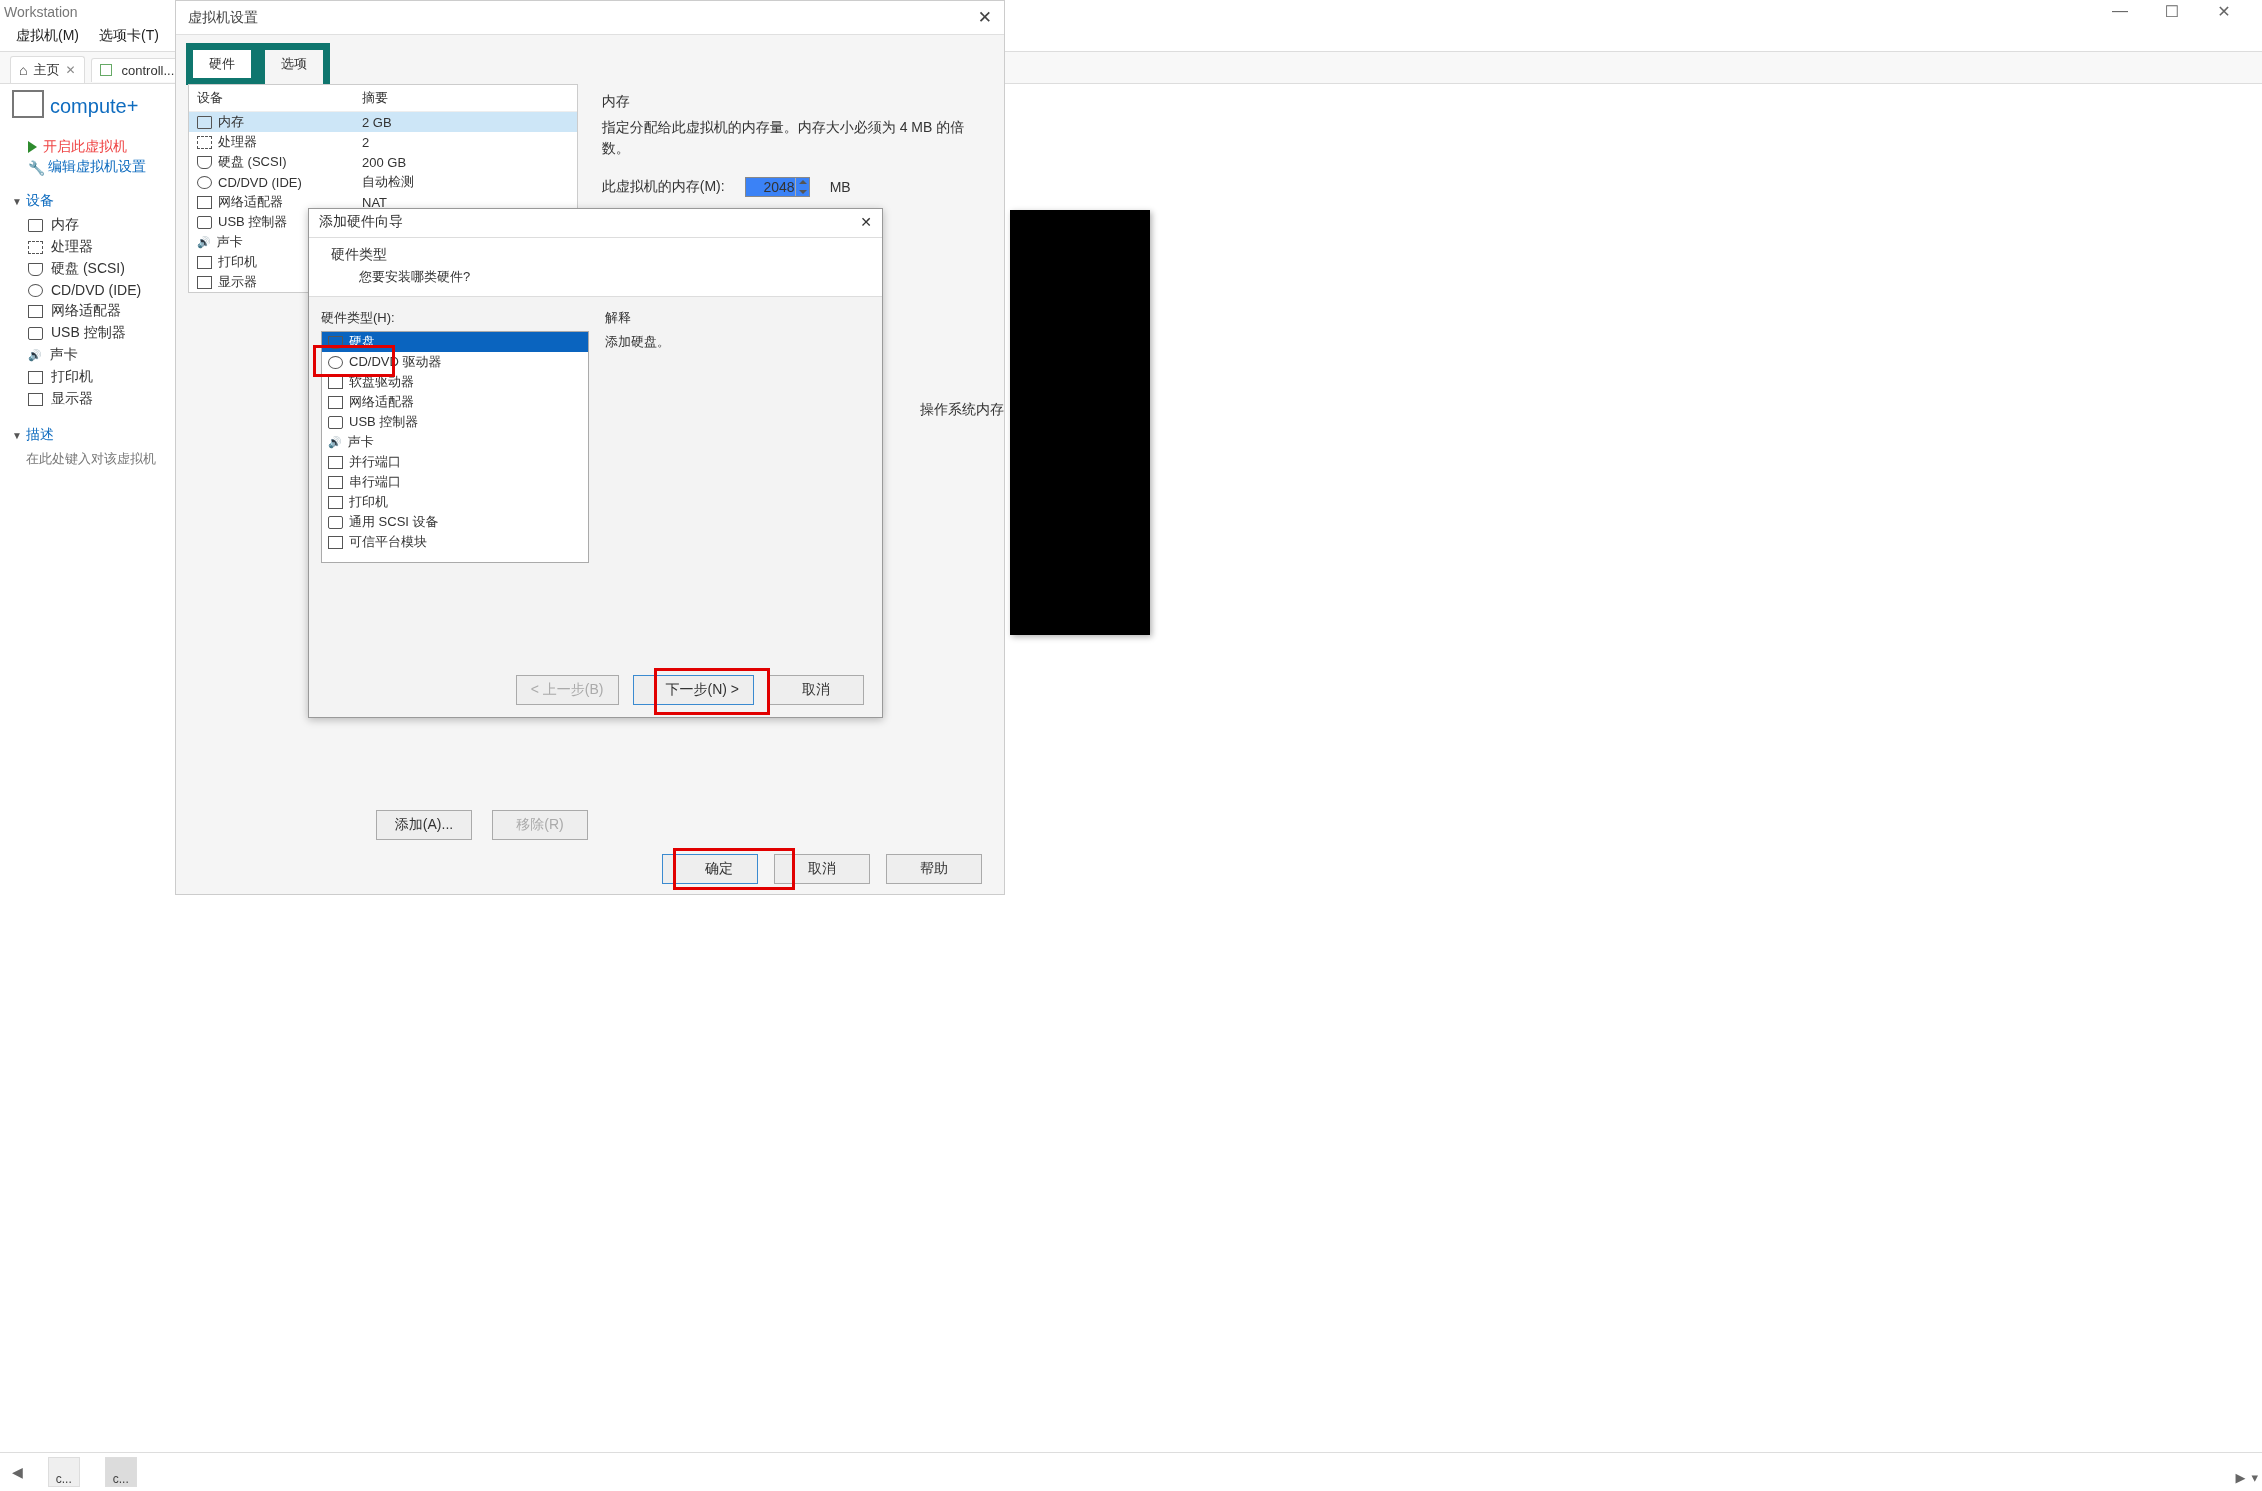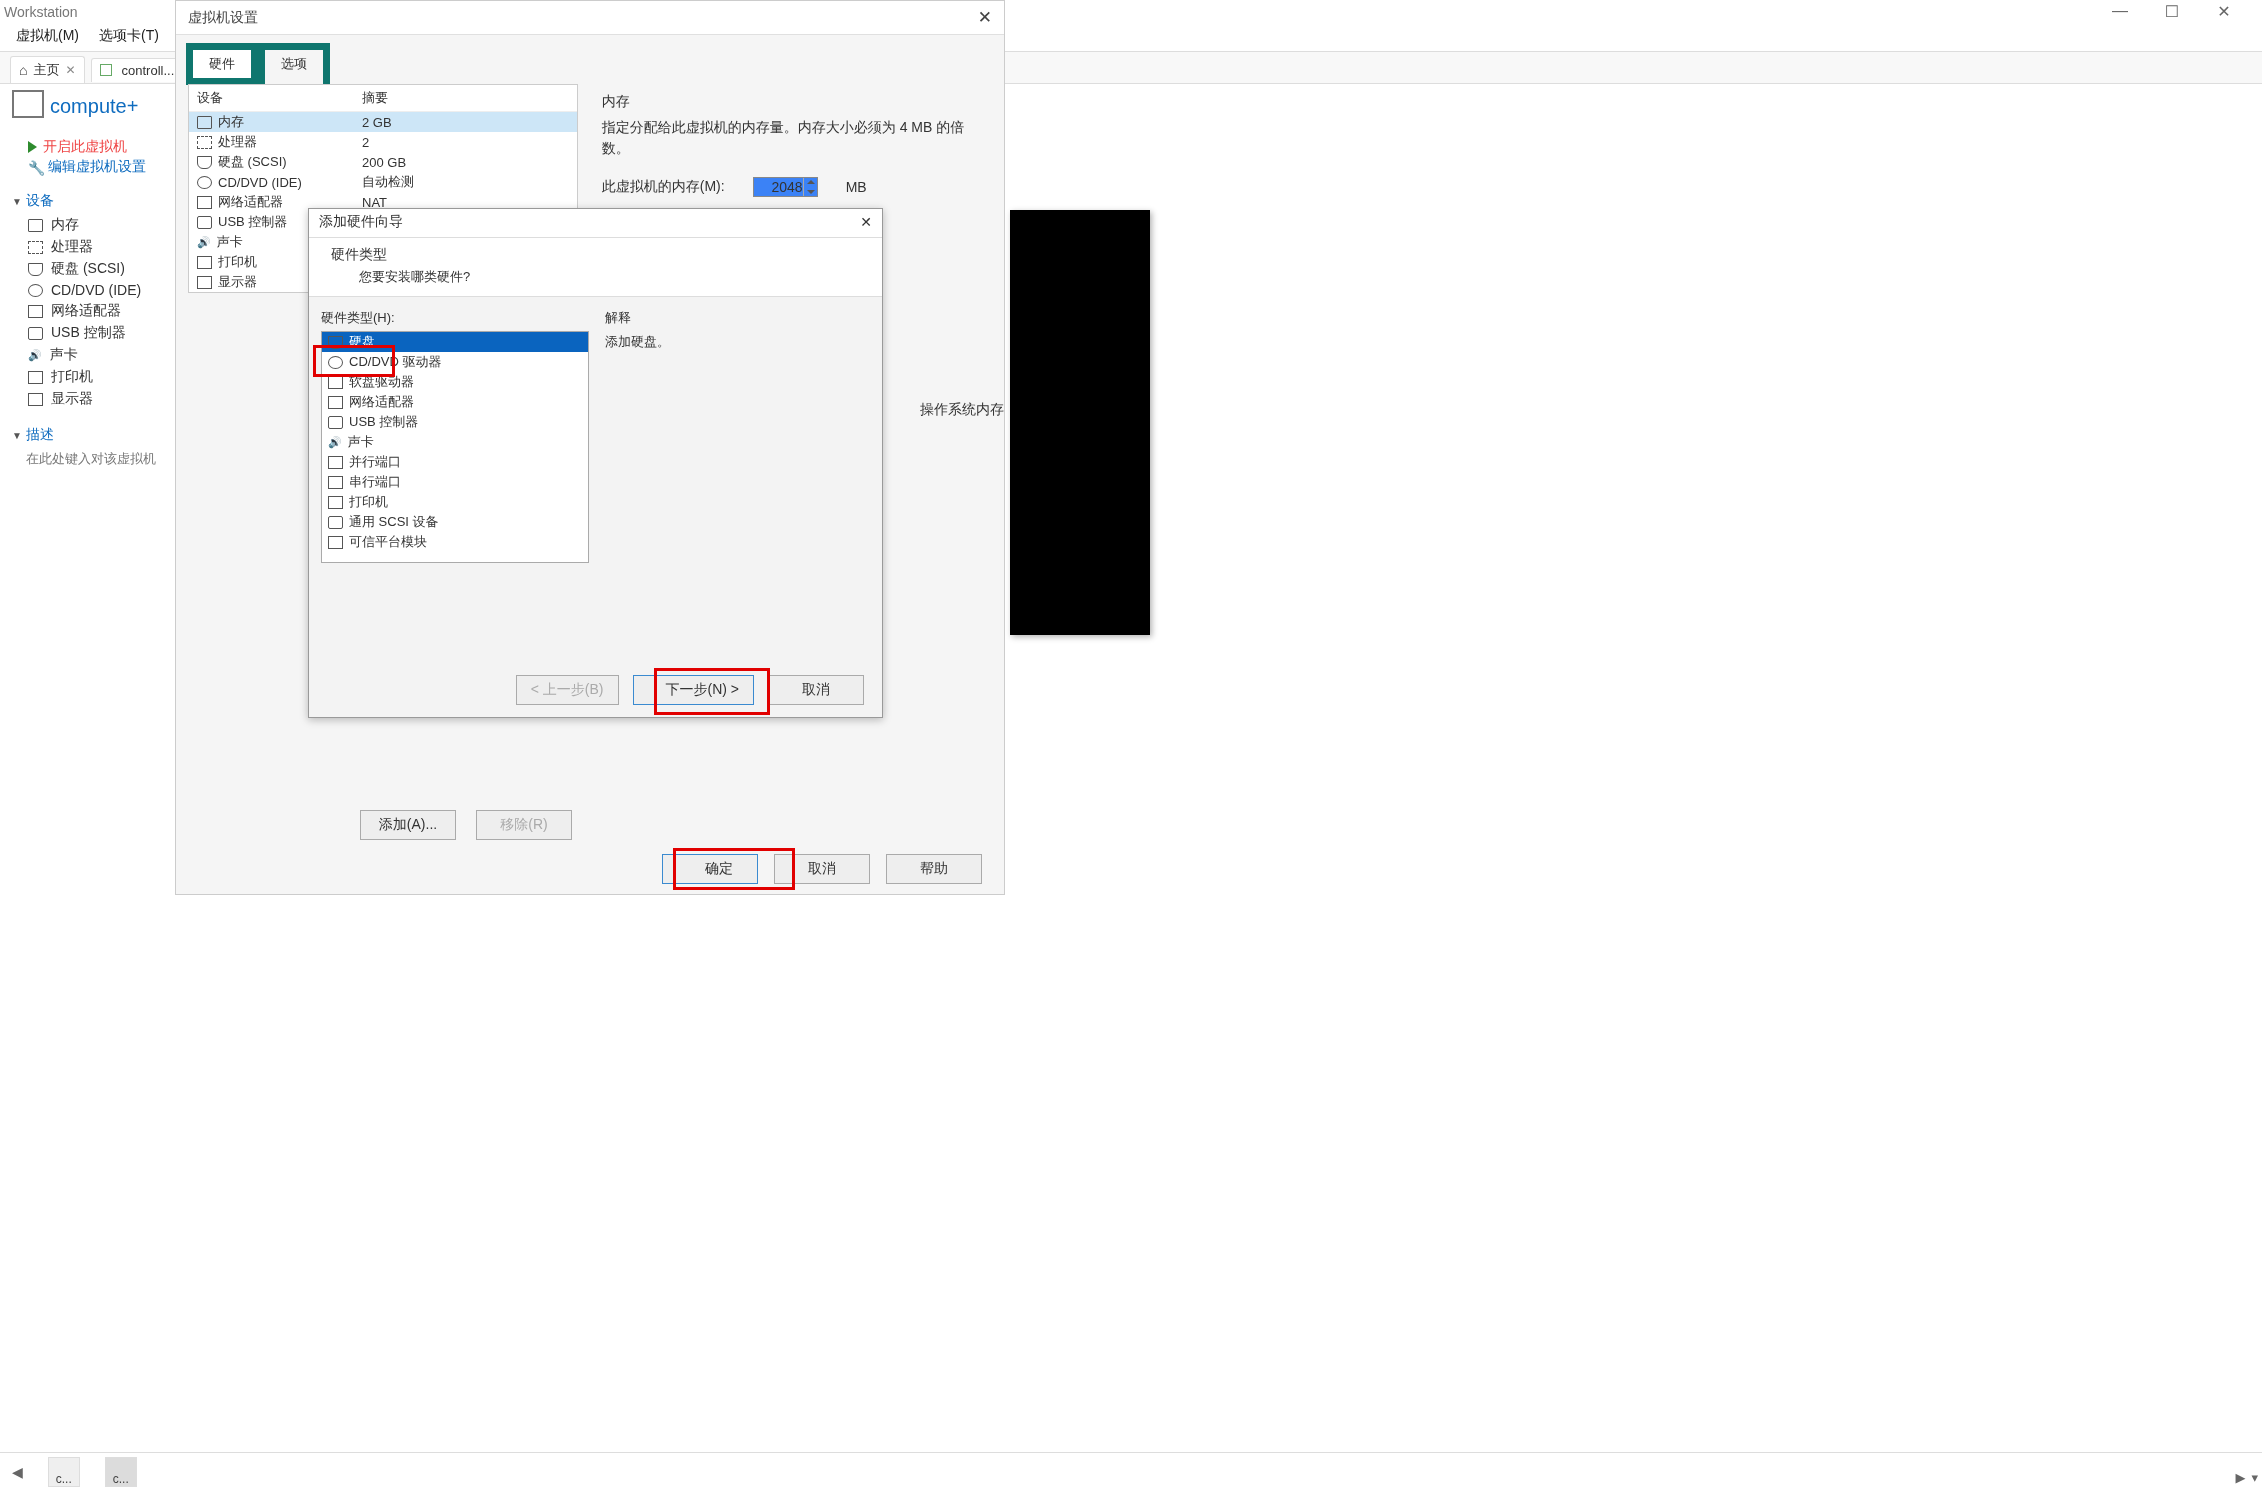--- a/index.html
+++ b/index.html
@@ -58,33 +58,33 @@
   .dlg-tab.inactive { background:#f5f5f5; border-bottom:1px solid #ddd; }
   .dlg-body { display:flex; padding:0 12px; gap:14px; }
   .hw-box { width:390px; border:1px solid #ccc; background:#fff; margin-top:-1px; }
   .hw-head { display:grid; grid-template-columns: 165px auto; padding:4px 8px; border-bottom:1px solid #eee; font-size:13px; color:#333; }
   .hw-row { display:grid; grid-template-columns: 165px auto; padding:1px 8px; align-items:center; font-size:13px; }
   .hw-row.sel { background:#cde6f7; }
   .hw-cell { display:flex; align-items:center; gap:6px; }
   .mem-box { padding:8px 0 0 10px; font-size:14px; }
   .mem-title { margin-bottom:6px; }
   .mem-desc { color:#333; margin-bottom:18px; line-height:1.5; }
-  .mem-row { display:flex; align-items:center; gap:28px; }
+  .mem-row { display:flex; align-items:center; gap:20px; }
   .mem-input { width:65px; text-align:right; padding:1px 14px 1px 2px; border:1px solid #888; background:#3b82f6; position:relative; }
   .spinner { position:absolute; right:0; top:0; bottom:0; width:14px; border-left:1px solid #aaa; }
   .spinner::before,.spinner::after{content:"";position:absolute;left:3px;width:0;height:0;border-left:4px solid transparent;border-right:4px solid transparent;}
   .spinner::before{top:2px;border-bottom:4px solid #555;}
   .spinner::after{bottom:2px;border-top:4px solid #555;}
 
   .dlg-footer { position:absolute; bottom:10px; right:22px; display:flex; gap:16px; }
   .dlg-footer .btn, .btn { min-width:96px; padding:5px 14px; border:1px solid #aaa; background:#eee; font-size:14px; text-align:center; color:#333; }
   .btn.primary { border:1px solid #3a8ad0;padding-left:32px; }
   .btn.disabled { color:#aaa; }
 
-  .add-remove { position:absolute; bottom:54px; left:184px; display:flex; gap:20px; }
+  .add-remove { position:absolute; bottom:54px; left:200px; display:flex; gap:20px; }
 
   
   .dlg-wizard { position:absolute; left:308px; top:208px; width:575px; height:510px; background:#f3f3f3; border:1px solid #999; box-shadow:0 2px 8px rgba(0,0,0,.25); z-index:50; }
   .wiz-title { display:flex; justify-content:space-between; align-items:center; padding:4px 10px 6px 10px; font-size:14px; border-bottom:1px solid #ddd; background:#fff; }
   .wiz-head { padding:8px 6px 10px 22px; border-bottom:1px solid #ddd; background:#fff; }
   .wiz-head .t1 { font-size:14px; margin-bottom:4px; }
   .wiz-head .t2 { font-size:13px; color:#333; padding-left:28px; }
   .wiz-body { display:flex; padding:12px 16px 0 12px; gap:16px; }
   .wiz-label { font-size:13px; margin-bottom:4px; }
   .wiz-list { width:268px; height:232px; border:1px solid #aaa; background:#fff; overflow:hidden; }

